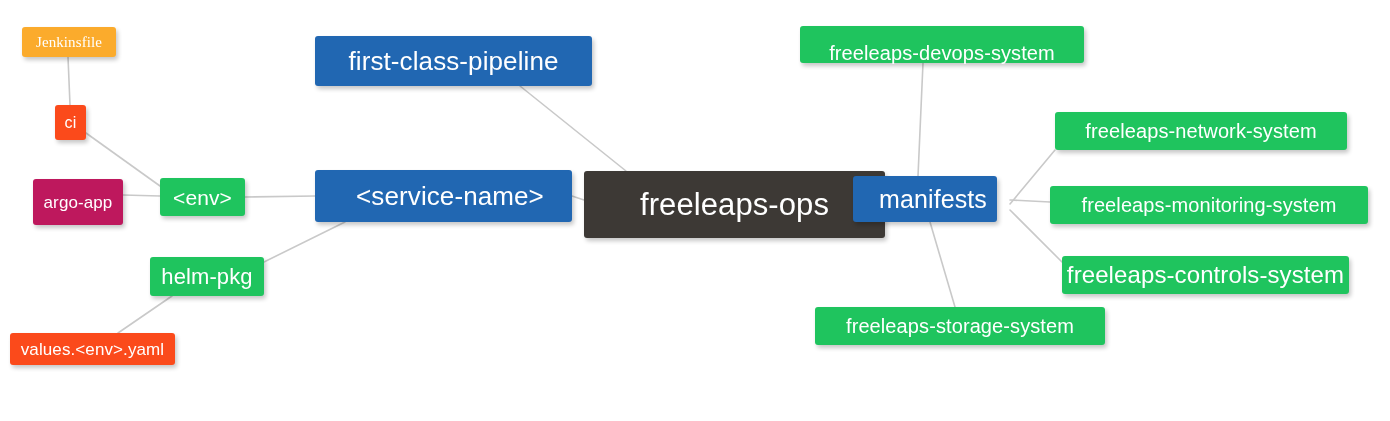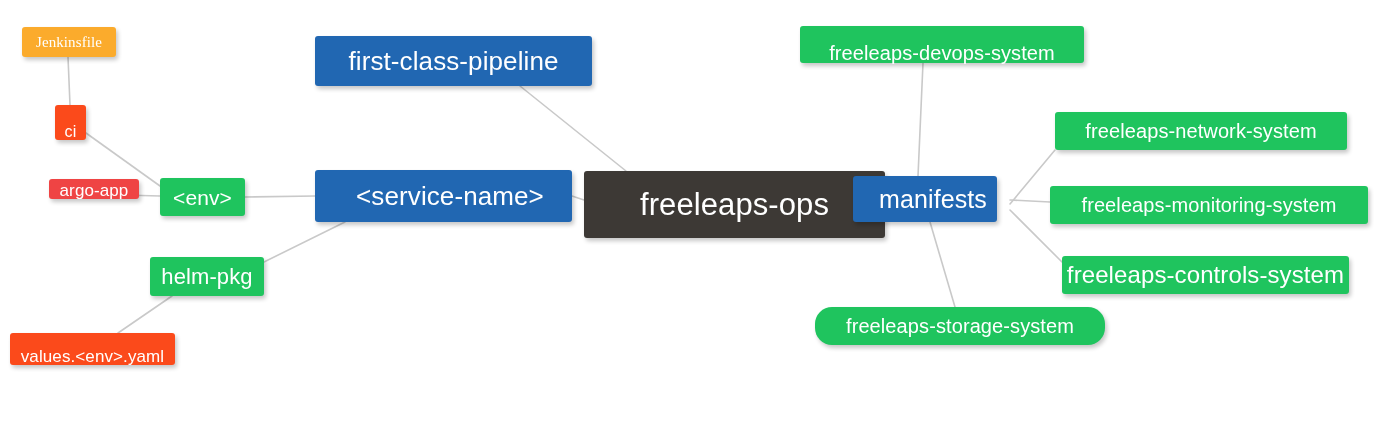--- a/index.html
+++ b/index.html
@@ -21,21 +21,21 @@
     border-radius:3px;
     white-space:nowrap;
     box-shadow:2px 3px 4px rgba(0,0,0,0.22);
     line-height:1;
     letter-spacing:0.1px;
   }
   .root{background:#3d3935;}
   .lvl1{background:#2167b2;}
   .lvl2-green{background:#1fc45e;}
   .lvl2-orange{background:#fbab2c;font-family:Liberation Serif, serif;}
-  .lvl3-red{background:#fb4a1b;align-items:flex-end;}
+  .lvl3-red{background:#fb4a1b;}
 </style>
 </head>
 <body>
 
 <div id="canvas">
   <svg id="edges" xmlns="http://www.w3.org/2000/svg" viewBox="0 0 1390 421">
       <line x1="584" y1="200" x2="572" y2="196" stroke="#c9c9c9" stroke-width="1.6" stroke-linecap="round"></line>
       <line x1="847" y1="200" x2="853" y2="199" stroke="#c9c9c9" stroke-width="1.6" stroke-linecap="round"></line>
       <line x1="626" y1="171" x2="520" y2="86" stroke="#c9c9c9" stroke-width="1.6" stroke-linecap="round"></line>
       <line x1="315" y1="196" x2="245" y2="197" stroke="#c9c9c9" stroke-width="1.6" stroke-linecap="round"></line>
@@ -68,35 +68,35 @@
       </div>
       <div class="node lvl2-green" style="left: 150px; top: 257px; width: 114px; height: 39px; font-size: 22px; background: rgb(31, 196, 94); color: rgb(255, 255, 255);">
         <span>helm-pkg</span>
       </div>
       <div class="node lvl2-orange" style="left: 22px; top: 27px; width: 94px; height: 30px; font-size: 15px; background: rgb(251, 171, 44); color: rgb(255, 255, 255);">
         <span>Jenkinsfile</span>
       </div>
       <div class="node lvl3-red" style="left: 55px; top: 105px; width: 31px; height: 35px; font-size: 16px; background: rgb(251, 74, 27); color: rgb(255, 255, 255);">
         <span>ci</span>
       </div>
-      <div class="node lvl3-red" style="left: 33px; top: 179px; width: 90px; height: 20px; font-size: 17px; background: #ef4444; color: rgb(255, 255, 255); margin-left: 16px;">
+      <div class="node lvl3-red" style="left: 33px; top: 179px; width: 90px; height: 46px; font-size: 17px; background: #be185d; color: rgb(255, 255, 255);">
         <span>argo-app</span>
       </div>
       <div class="node lvl3-red" style="left: 10px; top: 333px; width: 165px; height: 32px; font-size: 17px; background: rgb(251, 74, 27); color: rgb(255, 255, 255);">
         <span>values.&lt;env&gt;.yaml</span>
       </div>
       <div class="node lvl2-green" style="left: 800px; top: 26px; width: 284px; height: 37px; font-size: 20px; background: rgb(31, 196, 94); color: rgb(255, 255, 255); align-items: flex-end;">
         <span>freeleaps-devops-system</span>
       </div>
       <div class="node lvl2-green" style="left: 1055px; top: 112px; width: 292px; height: 38px; font-size: 20px; background: rgb(31, 196, 94); color: rgb(255, 255, 255);">
         <span>freeleaps-network-system</span>
       </div>
       <div class="node lvl2-green" style="left: 1050px; top: 186px; width: 318px; height: 38px; font-size: 20px; background: rgb(31, 196, 94); color: rgb(255, 255, 255);">
         <span>freeleaps-monitoring-system</span>
       </div>
       <div class="node lvl2-green" style="left: 1062px; top: 256px; width: 287px; height: 38px; font-size: 24px; background: rgb(31, 196, 94); color: rgb(255, 255, 255);">
         <span>freeleaps-controls-system</span>
       </div>
-      <div class="node lvl2-green" style="left: 815px; top: 307px; width: 290px; height: 38px; font-size: 20px; background: rgb(31, 196, 94); color: rgb(255, 255, 255); border-radius: 17px;">
+      <div class="node lvl2-green" style="left: 815px; top: 307px; width: 290px; height: 38px; font-size: 20px; background: rgb(31, 196, 94); color: rgb(255, 255, 255);">
         <span>freeleaps-storage-system</span>
       </div>
     </div>
 </div>
 
 </body></html>

